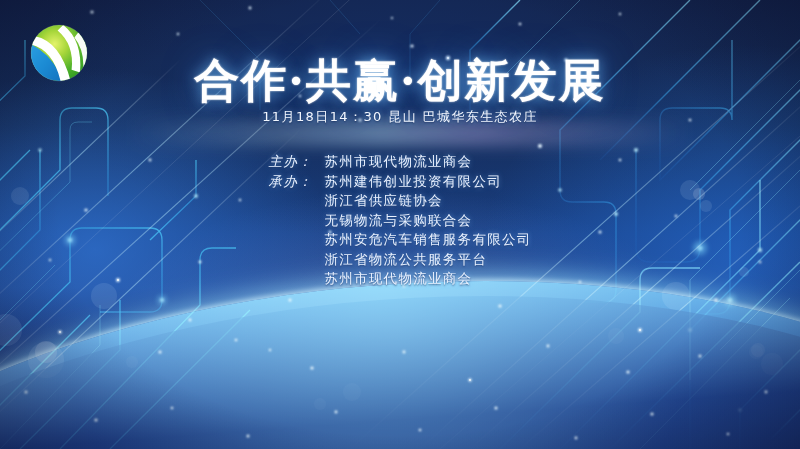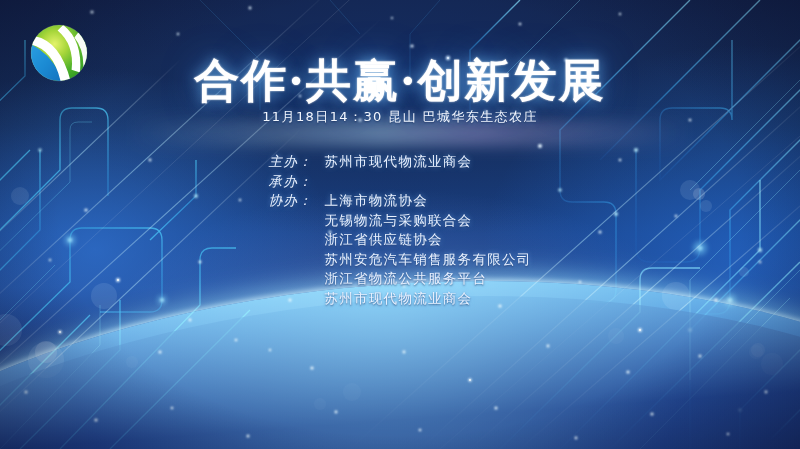--- a/index.html
+++ b/index.html
@@ -375,29 +375,27 @@
   </svg>
 
   <div id="content">
     <div id="main-title">合作·共赢·创新发展</div>
     <div id="event-meta">11月18日14：30  昆山  巴城华东生态农庄</div>
     <div id="org-block"><div class="org-row">
           <span class="org-label">主办：</span>
           <span class="org-value">苏州市现代物流业商会</span>
         </div><div class="org-row">
           <span class="org-label">承办：</span>
-        </div><div class="org-row">
+          <span class="org-value">苏州建伟创业投资有限公司</span>
+        </div><div class="org-row org-cont">
           <span class="org-label">协办：</span>
-          <span class="org-value">上海市物流协会</span>
+          <span class="org-value">浙江省供应链协会</span>
         </div><div class="org-row org-cont">
           <span class="org-label">协办：</span>
           <span class="org-value">无锡物流与采购联合会</span>
-        </div><div class="org-row org-cont">
-          <span class="org-label">协办：</span>
-          <span class="org-value">浙江省供应链协会</span>
         </div><div class="org-row org-cont">
           <span class="org-label">协办：</span>
           <span class="org-value">苏州安危汽车销售服务有限公司</span>
         </div><div class="org-row org-cont">
           <span class="org-label">协办：</span>
           <span class="org-value">浙江省物流公共服务平台</span>
         </div><div class="org-row org-cont">
           <span class="org-label">协办：</span>
           <span class="org-value">苏州市现代物流业商会</span>
         </div></div>

